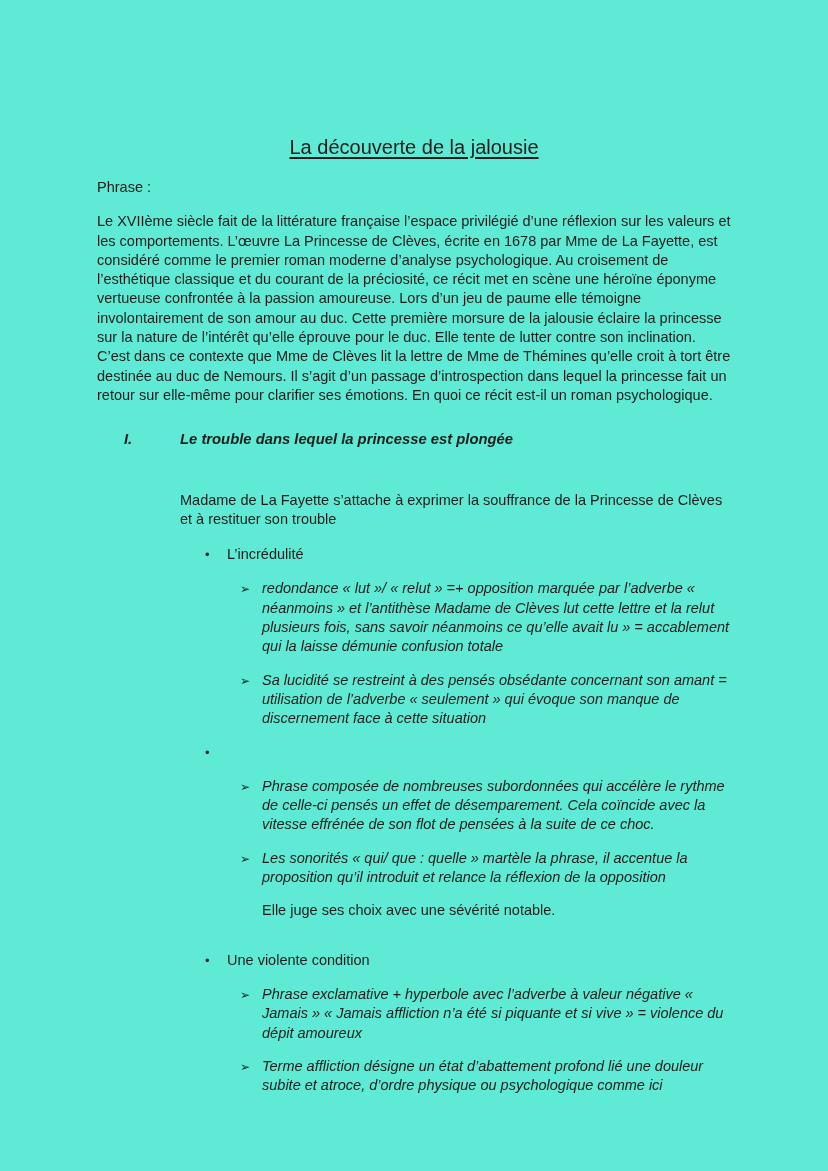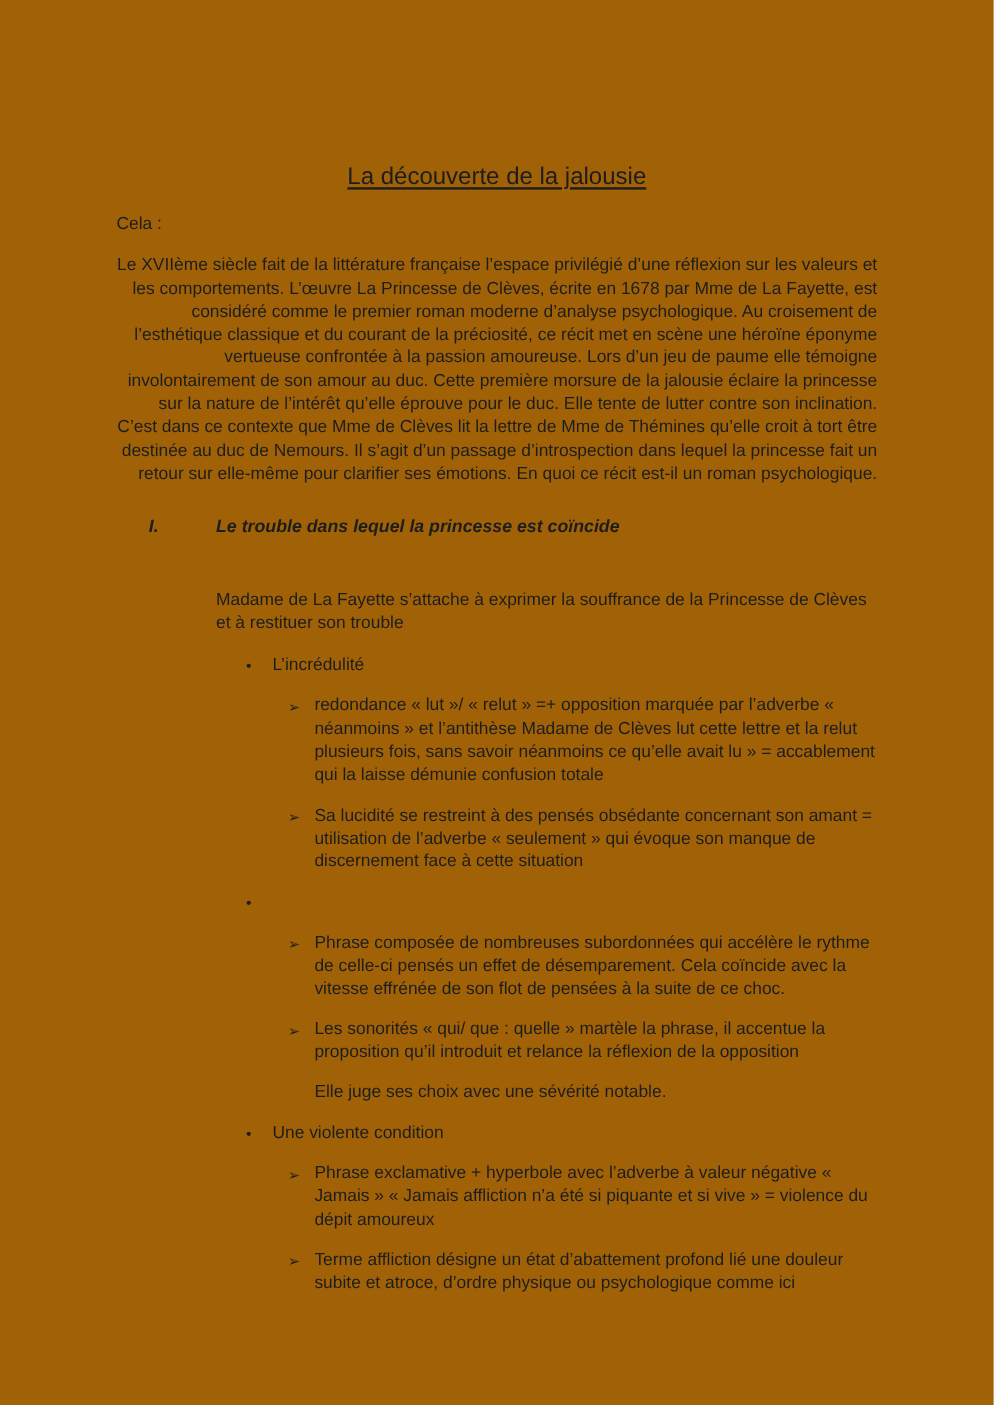--- a/index.html
+++ b/index.html
@@ -12,42 +12,42 @@
     height: 1171px;
     font-family: "Liberation Sans", sans-serif;
     color: #1d1d1d;
     overflow: hidden;
   }
   .page {
     box-sizing: border-box;
     width: 828px;
     height: 1171px;
     padding: 136px 97px 40px 97px;
-    background: #a16207;
+    background: #5eead4;
   }
   .doc-title {
     margin: 0 0 19px 0;
     font-size: 20px;
     font-weight: 400;
     text-align: center;
     text-decoration: underline;
     text-underline-offset: 3px;
     color: #1d1d1d;
   }
   .intro-label {
     margin: 0 0 15px 0;
     font-size: 14.5px;
     line-height: 19.3px;
   }
   .intro-paragraph {
     margin: 0 0 25px 0;
     font-size: 14.5px;
     line-height: 19.3px;
     max-width: 640px;
-    text-align: right;
+    text-align: left;
   }
   .section-heading {
     display: flex;
     margin: 0 0 41px 27px;
     font-size: 14.8px;
     font-weight: 700;
     font-style: italic;
     line-height: 19.3px;
   }
   .section-heading .numeral {
@@ -78,42 +78,43 @@
     line-height: 19.3px;
   }
   .l2-item .marker {
     flex: 0 0 22px;
     width: 22px;
     font-size: 12px;
     padding-top: 1px;
   }
   .l2-item .text {
     max-width: 472px;
+    font-style: italic;
   }
   .l2-note {
-    margin: 0 0 14px 165px;
+    margin: 0 0 30px 165px;
     font-size: 14.5px;
     line-height: 19.3px;
     max-width: 472px;
   }
 </style>
 </head>
 <body>
 
 <div class="page">
 
   <h1 class="doc-title">La découverte de la jalousie</h1>
 
-  <p class="intro-label">Cela :</p>
+  <p class="intro-label">Phrase :</p>
 
   <p class="intro-paragraph">Le XVIIème siècle fait de la littérature française l’espace privilégié d’une réflexion sur les valeurs et les comportements. L’œuvre La Princesse de Clèves, écrite en 1678 par Mme de La Fayette, est considéré comme le premier roman moderne d’analyse psychologique. Au croisement de l’esthétique classique et du courant de la préciosité, ce récit met en scène une héroïne éponyme vertueuse confrontée à la passion amoureuse. Lors d’un jeu de paume elle témoigne involontairement de son amour au duc. Cette première morsure de la jalousie éclaire la princesse sur la nature de l’intérêt qu’elle éprouve pour le duc. Elle tente de lutter contre son inclination. C’est dans ce contexte que Mme de Clèves lit la lettre de Mme de Thémines qu’elle croit à tort être destinée au duc de Nemours. Il s’agit d’un passage d’introspection dans lequel la princesse fait un retour sur elle-même pour clarifier ses émotions. En quoi ce récit est-il un roman psychologique.</p>
 
   <div class="section-heading">
     <span class="numeral">I.</span>
-    <span class="heading-text">Le trouble dans lequel la princesse est coïncide</span>
+    <span class="heading-text">Le trouble dans lequel la princesse est plongée</span>
   </div>
 
   <p class="section-lead">Madame de La Fayette s’attache à exprimer la souffrance de la Princesse de Clèves et à restituer son trouble</p>
 
   <div class="l1-item">
     <span class="marker">•</span>
     <span class="text">L’incrédulité</span>
   </div>
   <div class="l2-item">
     <span class="marker">➢</span>

